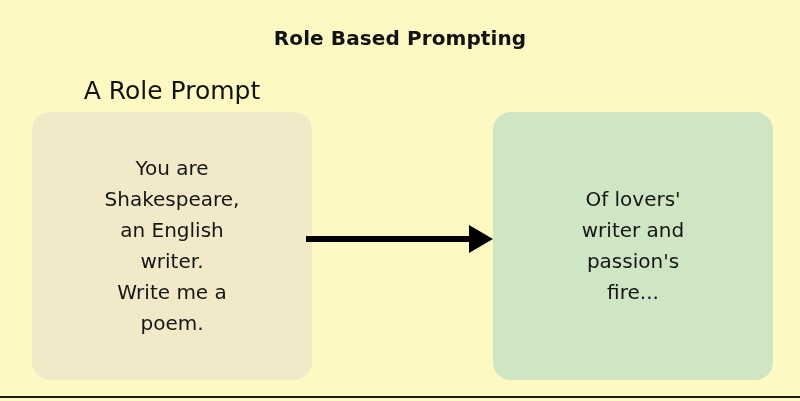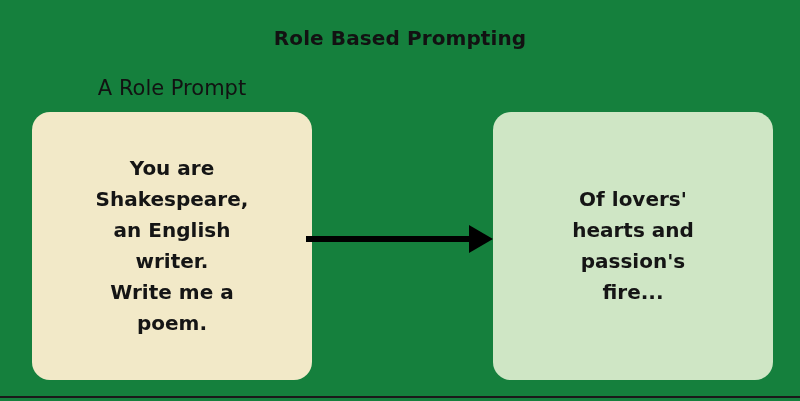--- a/index.html
+++ b/index.html
@@ -10,21 +10,21 @@
     width: 800px;
     height: 401px;
     background: #f1f1f1;
     font-family: "DejaVu Sans", sans-serif;
     overflow: hidden;
   }
   #canvas {
     position: relative;
     width: 800px;
     height: 401px;
-    background: #15803d;
+    background: #fef9c3;
     box-sizing: border-box;
   }
   #bottom-rule {
     position: absolute;
     left: 0;
     top: 396px;
     width: 800px;
     height: 2px;
     background: #1a1a1a;
   }
@@ -37,21 +37,21 @@
     font-size: 20px;
     font-weight: bold;
     color: #121212;
     letter-spacing: 0.1px;
   }
   .column-header {
     position: absolute;
     top: 76px;
     width: 280px;
     text-align: center;
-    font-size: 21px;
+    font-size: 25px;
     font-weight: 500;
     color: #121212;
   }
   #header-left  { left: 32px; }
   #header-right { left: 493px; }
 
   .panel {
     position: absolute;
     top: 112px;
     width: 280px;
@@ -67,21 +67,21 @@
     background: #f2e9c8;
   }
   #panel-output {
     left: 493px;
     background: #cfe6c5;
   }
   .panel-text {
     width: 100%;
     text-align: center;
     font-size: 20px;
-    font-weight: 700;
+    font-weight: 400;
     line-height: 31px;
     color: #151515;
     white-space: pre-line;
     padding: 0 14px;
     box-sizing: border-box;
   }
 
   #flow-arrow {
     position: absolute;
     left: 300px;
@@ -104,21 +104,21 @@
     <div class="panel-text">You are
 Shakespeare,
 an English
 writer.
 Write me a
 poem.</div>
   </div>
 
   <div class="panel" id="panel-output">
     <div class="panel-text">Of lovers'
-hearts and
+writer and
 passion's
 fire...</div>
   </div>
 
   <svg id="flow-arrow" viewBox="0 0 200 40">
     <line x1="6" y1="20" x2="175" y2="20" stroke="#000000" stroke-width="6"></line>
     <polygon points="169,6 193,20 169,34" fill="#000000"></polygon>
   </svg>
 
   <div id="bottom-rule"></div>

